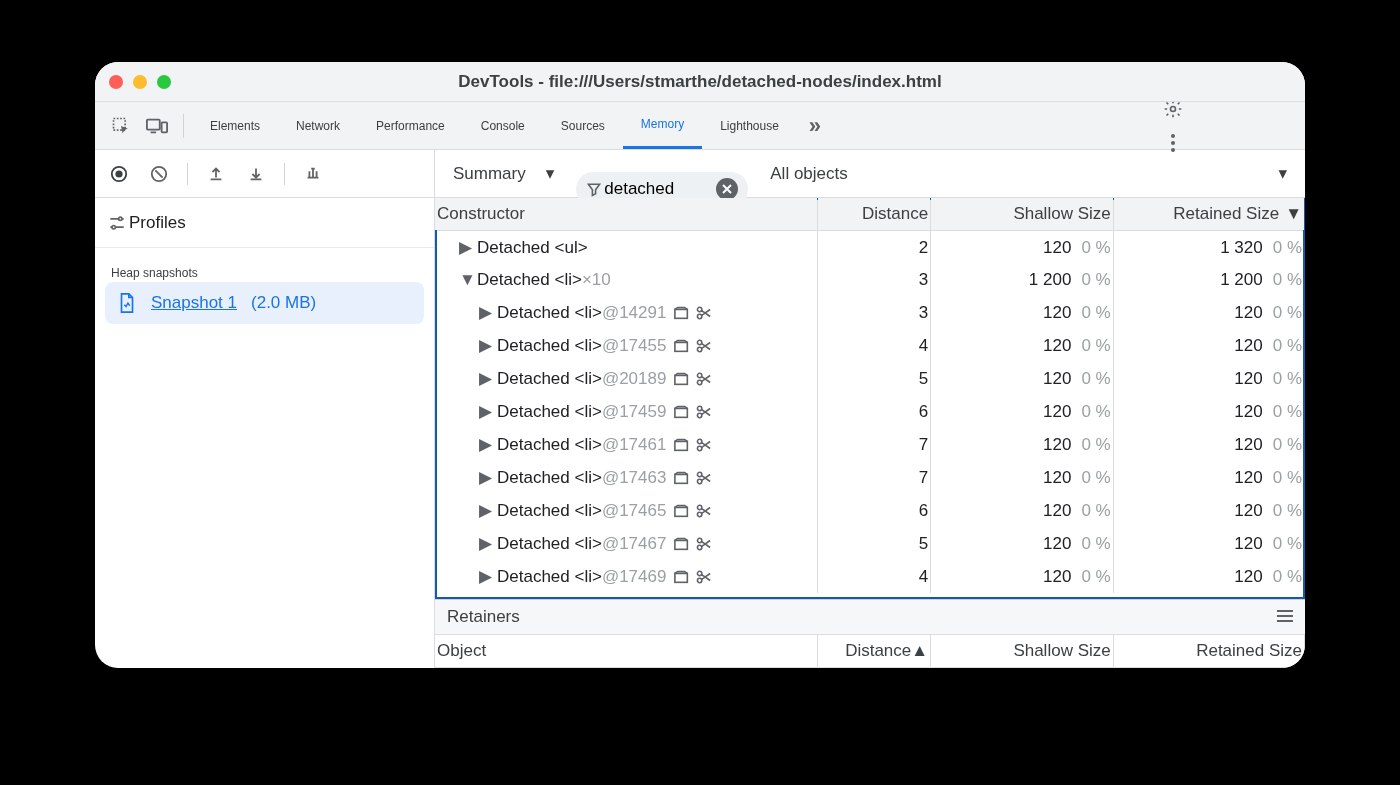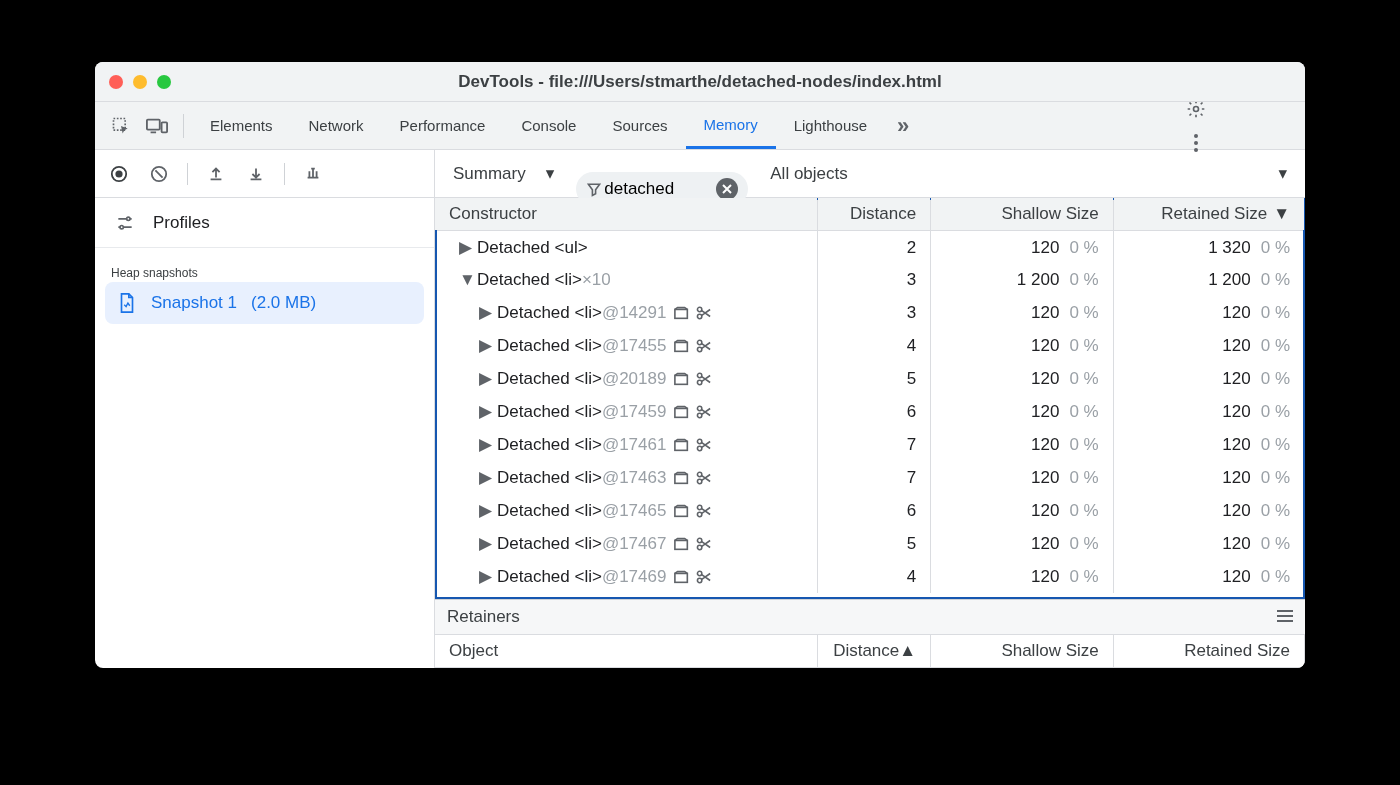--- a/index.html
+++ b/index.html
@@ -11,21 +11,21 @@
     width: 1400px;
     height: 785px;
     display: flex;
     align-items: flex-start;
     justify-content: center;
   }
   .window {
     width: 1210px;
     margin-top: 62px;
     background: #fff;
-    border-radius: 8px;
+    border-radius: 23px;
     box-shadow: 0 20px 60px rgba(0,0,0,0.45);
     overflow: hidden;
   }
   .titlebar {
     height: 40px;
     background: #f1f3f4;
     border-bottom: 1px solid #dadce0;
     display: flex;
     align-items: center;
     padding: 0 14px;
@@ -40,49 +40,49 @@
     pointer-events:none;
   }
   .tabbar {
     height: 48px;
     background:#f1f3f4;
     border-bottom:1px solid #dadce0;
     display:flex; align-items:center; padding:0 8px;
   }
   .tabbar .icon-btn{width:36px;display:flex;justify-content:center;align-items:center;color:#5f6368;cursor:pointer;}
   .tabbar .divider{width:1px;height:24px;background:#cfd2d6;margin:0 8px;}
-  .tab{padding:0 18px;height:100%;display:flex;align-items:center;color:#3c4043;cursor:pointer;font-size:15px;}
+  .tab{padding:0 18px;height:100%;display:flex;align-items:center;color:#3c4043;cursor:pointer;font-size:12px;}
   .tab.active{color:#1a73e8;border-bottom:3px solid #1a73e8;margin-bottom:-1px;font-weight:500;}
   .tabbar .spacer{flex:1;}
   .tabbar .right{display:flex;align-items:center;gap:14px;color:#5f6368;padding-right:10px;}
 
   .body{display:flex;height:518px;}
   .left{width:340px;border-right:1px solid #dadce0;display:flex;flex-direction:column;}
   .left-toolbar{height:48px;border-bottom:1px solid #dadce0;display:flex;align-items:center;padding:0 8px;gap:8px;}
   .tb-btn{width:32px;height:32px;display:flex;align-items:center;justify-content:center;color:#5f6368;cursor:pointer;}
   .tb-sep{width:1px;height:22px;background:#cfd2d6;margin:0 4px;}
-  .profiles-row{height:50px;display:flex;align-items:center;gap:18px;padding:0 20px;border-bottom:1px solid #e8eaed;text-align:center;}
+  .profiles-row{height:50px;display:flex;align-items:center;gap:2px;padding:0 12px;border-bottom:1px solid #e8eaed;text-align:center;}
   .sect-title{padding:18px 16px 2px;font-size:12px;color:#3c4043;}
   .snap-item{margin:0 10px;padding:10px 12px;border-radius:8px;display:flex;align-items:center;gap:14px;cursor:pointer;}
   .snap-item.sel{background:#e8f0fe;}
-  .snap-label{color:#1a73e8;}
+  .snap-label{color:#1a73e8;text-decoration:underline;}
   .snap-size{color:#1a73e8;}
 
   .right{flex:1;display:flex;flex-direction:column;min-width:0;}
   .right-toolbar{height:48px;border-bottom:1px solid #dadce0;display:flex;align-items:center;padding:0 10px;gap:14px;}
   .dd{display:flex;align-items:center;gap:20px;padding:4px 8px;border-radius:4px;color:#3c4043;cursor:pointer;}
   .filter-chip{background:#eef1f3;border-radius:18px;height:34px;display:flex;align-items:center;padding:0 10px;gap:2px;margin-top:30px;}
   .filter-chip input{border:none;background:transparent;font-size:17px;outline:none;width:110px;}
   .clear-circle{width:22px;height:22px;border-radius:50%;background:#5f6368;display:flex;align-items:center;justify-content:center;cursor:pointer;}
   .clear-circle svg{fill:#fff;}
 
   .grid-wrap{position:relative;flex:1;display:flex;flex-direction:column;min-height:0;}
   .highlight{position:absolute;inset:0;border:2px solid #1657b0;pointer-events:none;}
   table{width:100%;border-collapse:collapse;table-layout:fixed;}
-  th,td{border-right:1px solid #dadce0;padding:6px 14px;text-align:right;font-size:17px;white-space:nowrap;}
+  th,td{border-right:1px solid #dadce0;padding:6px 2px;text-align:right;font-size:17px;white-space:nowrap;}
   th:first-child,td:first-child{text-align:left;}
   thead th{background:#f1f3f4;border-bottom:1px solid #dadce0;font-weight:400;color:#3c4043;position:sticky;top:0;}
   th.sort-col .sort-ind{margin-left:6px;display:inline-block;}
   .perc{color:#9aa0a6;margin-left:10px;}
   .row .arrow{display:inline-block;width:12px;text-align:center;color:#5f6368;margin-right:6px;}
   .dim{color:#9aa0a6;}
   .indent-1 td:first-child{padding-left:24px;}
   .indent-2 td:first-child{padding-left:44px;}
   .row-icons{display:inline-flex;gap:6px;margin-left:8px;color:#5f6368;vertical-align:middle;}
   .grid-scroll{overflow-y:auto;flex:1;background:#fff;}

